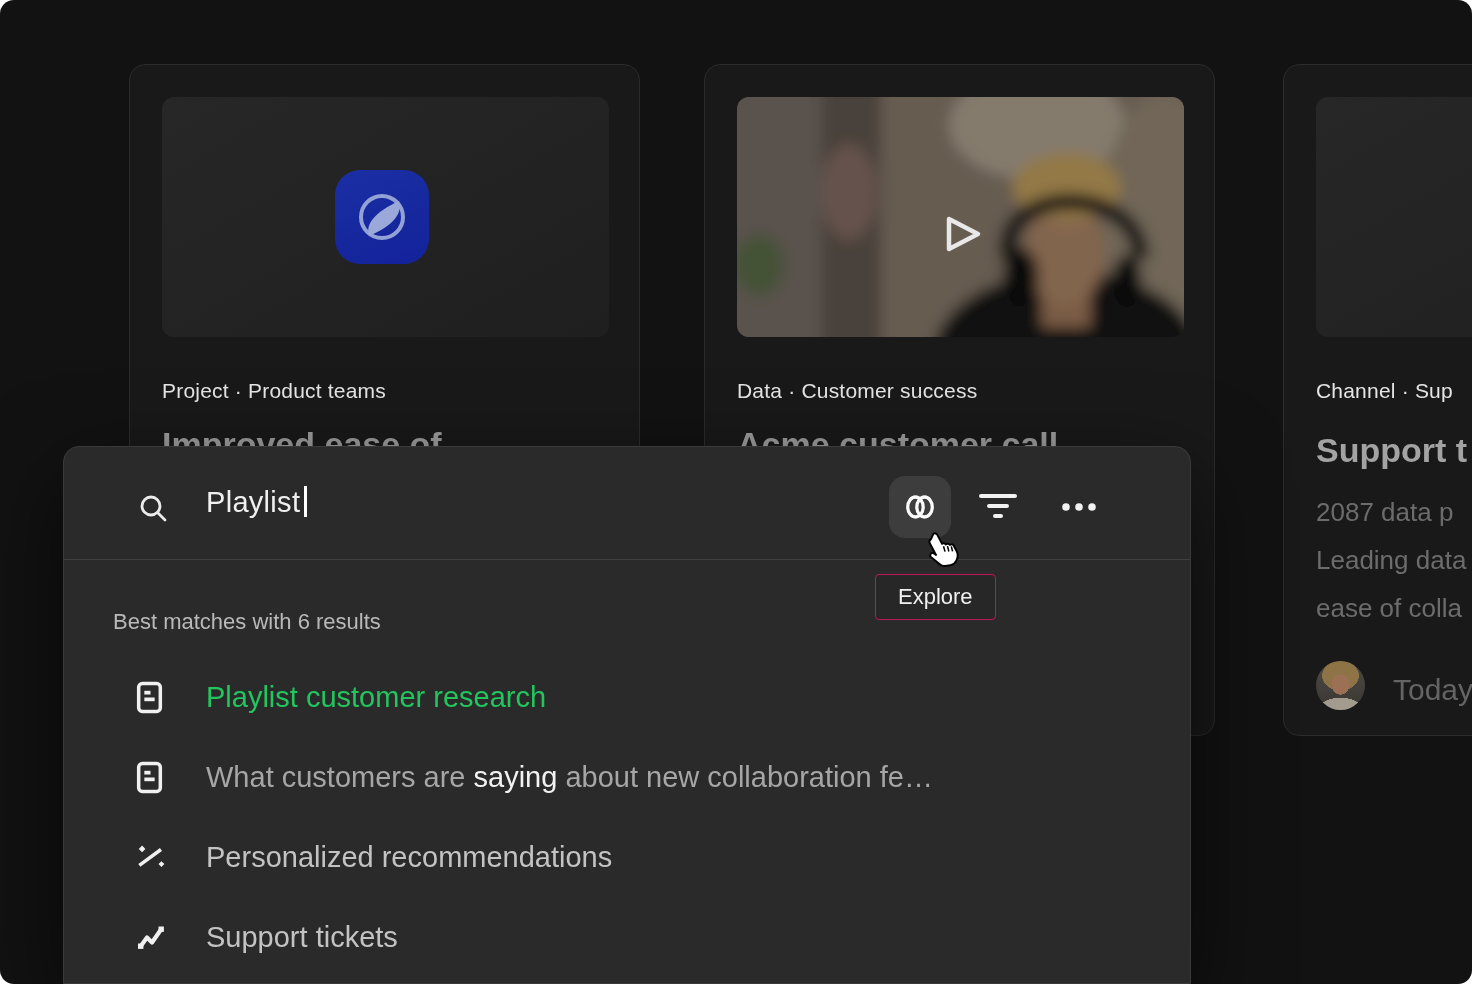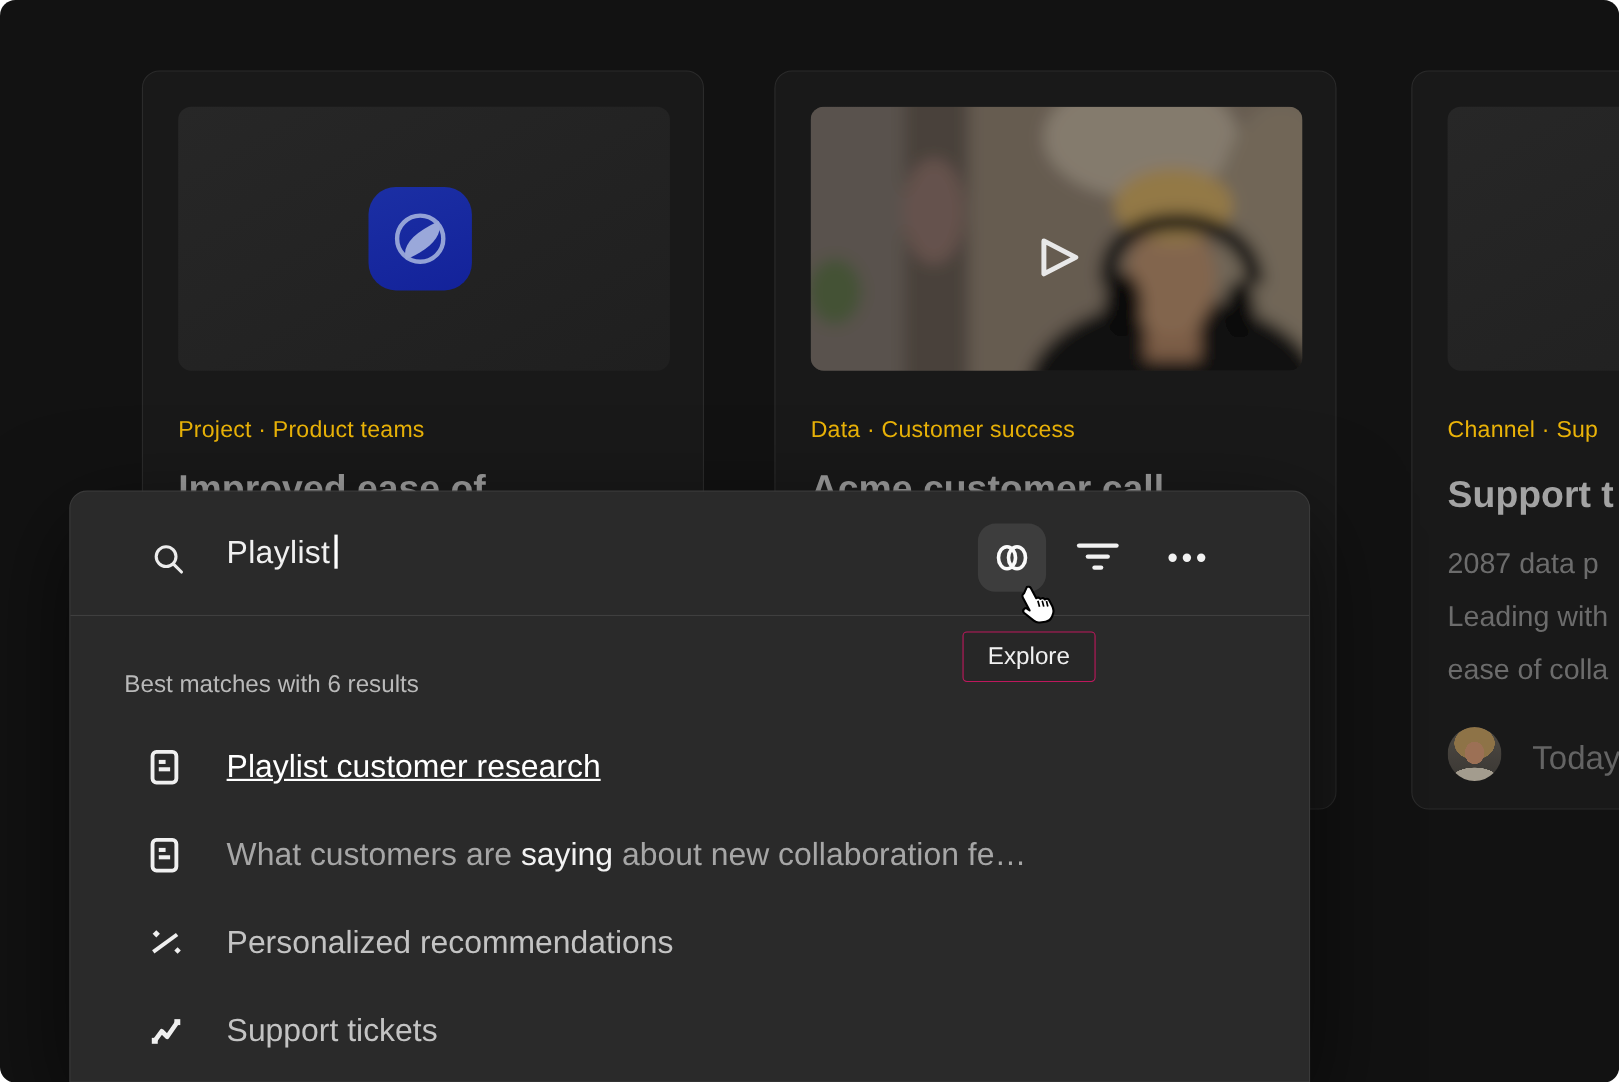--- a/index.html
+++ b/index.html
@@ -20,21 +20,21 @@
     border-radius:12px;overflow:hidden;
     background:linear-gradient(150deg,#272727,#1f1f1f);
   }
   .thumb svg{display:block;width:100%;height:100%;}
   .blue-tile{
     position:absolute;left:173px;top:73px;width:94px;height:94px;border-radius:25px;
     background:linear-gradient(160deg,#1b2fa4,#13229a);
     display:flex;align-items:center;justify-content:center;
   }
   .eyebrow{
-    position:absolute;left:32px;top:314px;font-size:21px;color:#eab308;
+    position:absolute;left:32px;top:314px;font-size:21px;color:#e5e5e5;
     white-space:nowrap;letter-spacing:.2px;
   }
   .card-title{
     position:absolute;left:32px;top:360px;font-size:34px;font-weight:600;
     color:#9d9d9d;white-space:nowrap;
   }
   .card3 .card-title{top:366px;color:#a3a3a3;font-weight:700;}
   .body-line{
     position:absolute;left:32px;font-size:26px;color:#6c6c6c;white-space:nowrap;
   }
@@ -73,21 +73,21 @@
   .filter-btn{left:912px;top:42px;width:44px;height:36px;}
   .more-btn{left:995px;top:49px;width:40px;height:22px;}
   .divider{position:absolute;left:0;top:112px;right:0;height:1px;background:#3f3f3f;}
   .results-header{position:absolute;left:49px;top:162px;font-size:22px;color:#b9b9b9;}
   .result-row{
     position:absolute;left:0;right:0;height:80px;display:flex;align-items:center;cursor:pointer;
   }
   .r0{top:210px;} .r1{top:290px;} .r2{top:370px;text-align:center;} .r3{top:450px;}
   .row-icon{width:30px;margin-left:72px;flex:0 0 auto;display:flex;align-items:center;}
   .row-text{margin-left:40px;font-size:29px;white-space:nowrap;}
-  .r0 .row-text{color:#ffffff;text-decoration:underline;}
+  .r0 .row-text{color:#22c55e;}
   .r1 .row-text{color:#a6a6a6;}
   .r1 .match{color:#f2f2f2;}
   .r2 .row-text,.r3 .row-text{color:#c3c3c3;}
   
   .tooltip{
     position:absolute;left:875px;top:574px;height:46px;line-height:44px;padding:0 22px;
     border:1px solid #be185d;border-radius:4px;background:#272727;color:#f0f0f0;
     font-size:22px;z-index:40;box-sizing:border-box;
   }
   .cursor{position:absolute;left:923px;top:529px;width:38px;height:42px;z-index:50;
@@ -142,21 +142,21 @@
     <div class="eyebrow">Data · Customer success</div>
     <div class="card-title">Acme customer call</div>
     <div class="desc-fragment">on</div>
   </div>
 
   <div class="card card3">
     <div class="thumb"></div>
     <div class="eyebrow">Channel · Sup</div>
     <div class="card-title">Support t</div>
     <div class="body-line bl0">2087 data p</div>
-    <div class="body-line bl1">Leading with</div>
+    <div class="body-line bl1">Leading data</div>
     <div class="body-line bl2">ease of colla</div>
     <div class="avatar"></div>
     <div class="timestamp">Today</div>
   </div>
 
   <div class="modal">
     <div class="search-row">
       <svg class="magnifier" viewBox="0 0 31 31">
         <circle cx="13" cy="13" r="9" fill="none" stroke="#ececec" stroke-width="2.8"></circle>
         <line x1="20" y1="20" x2="27" y2="27" stroke="#ececec" stroke-width="2.8" stroke-linecap="round"></line>

